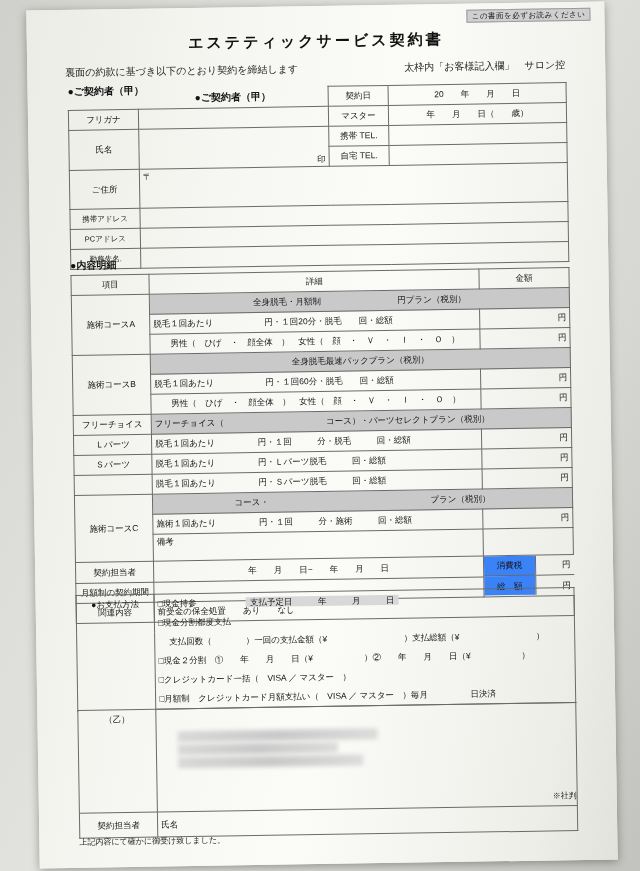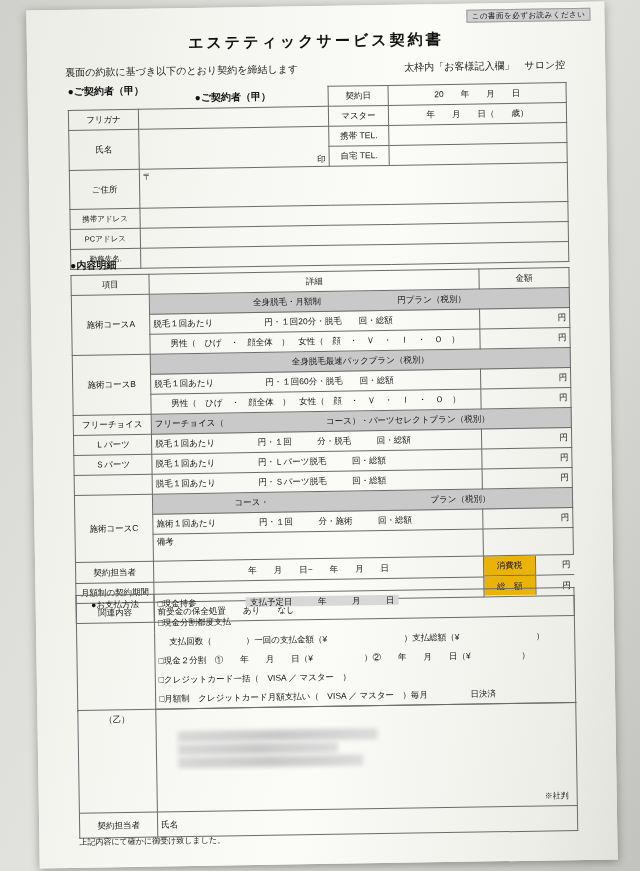--- a/index.html
+++ b/index.html
@@ -56,21 +56,21 @@
   }
   table td{
     border:1px solid #6a6a6a;
     padding:2px 3px;
     height:15px;
     vertical-align:middle;
   }
   .c{text-align:center;}
   .r{text-align:right;}
   .grey{background:#c9c9c9;}
-  .grey2{background:#eab308;}
+  .grey2{background:#3b82f6;}
   .nb{border:none !important;}
   .small{font-size:7.5px;}
   #t1{position:absolute;left:40px;top:80px;width:498px;}
   #t2{position:absolute;left:40px;top:265px;width:498px;}
   #t3{position:absolute;left:40px;top:585px;width:498px;}
   .blur{
     background:linear-gradient(90deg,#d9d9d9,#c9c9c9,#dcdcdc);
     filter:blur(2.2px);
     height:11px;margin:2px 0;
   }
@@ -289,21 +289,21 @@
           
         </tr>
         <tr>
           <td class="c" style="height:96px;vertical-align:top;padding-top:4px;">（乙）</td>
           <td style="height:96px;position:relative;vertical-align:top;">
             <div style="padding-top:18px;width:200px;margin-left:18px;">
               <div class="blur"></div>
               <div class="blur" style="width:160px;"></div>
               <div class="blur" style="width:185px;"></div>
             </div>
-            <div class="stamp" style="position:absolute;right:8px;bottom:4px;">※社判</div>
+            <div class="stamp" style="position:absolute;right:0;bottom:4px;">※社判</div>
           </td>
         </tr>
         <tr>
           <td class="c" style="height:20px;">契約担当者</td>
           <td>氏名</td>
         </tr>
       </tbody>
         </table>
 
       <div class="footline">上記内容にて確かに御受け致しました。</div>

